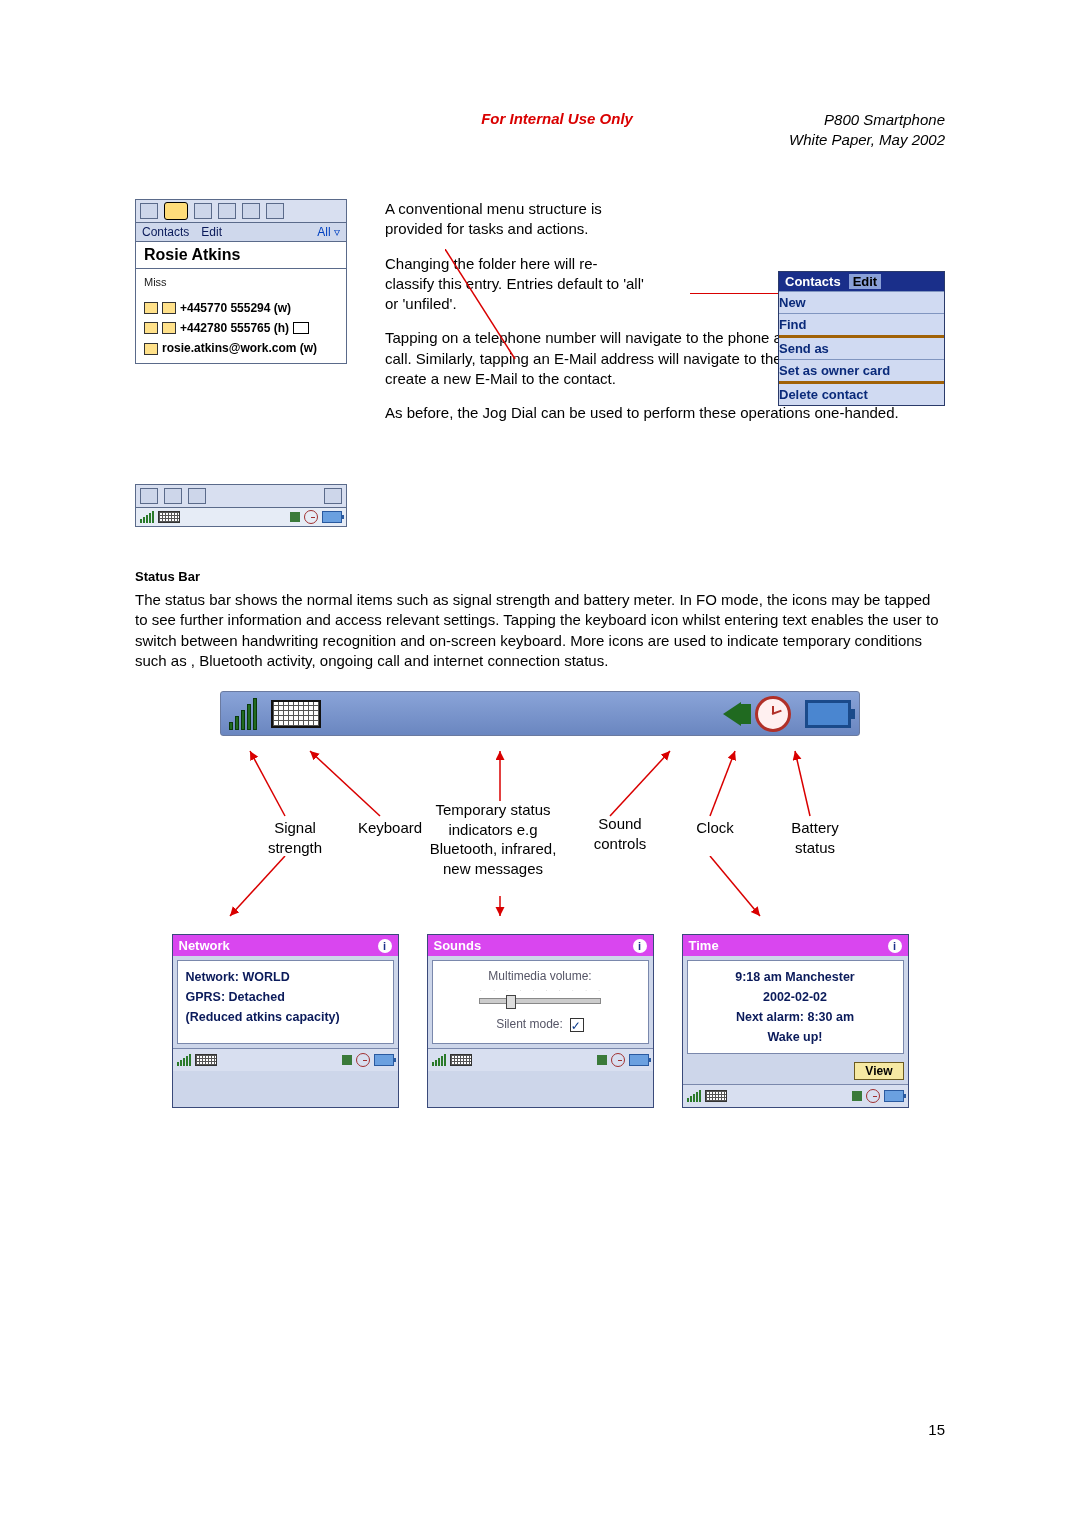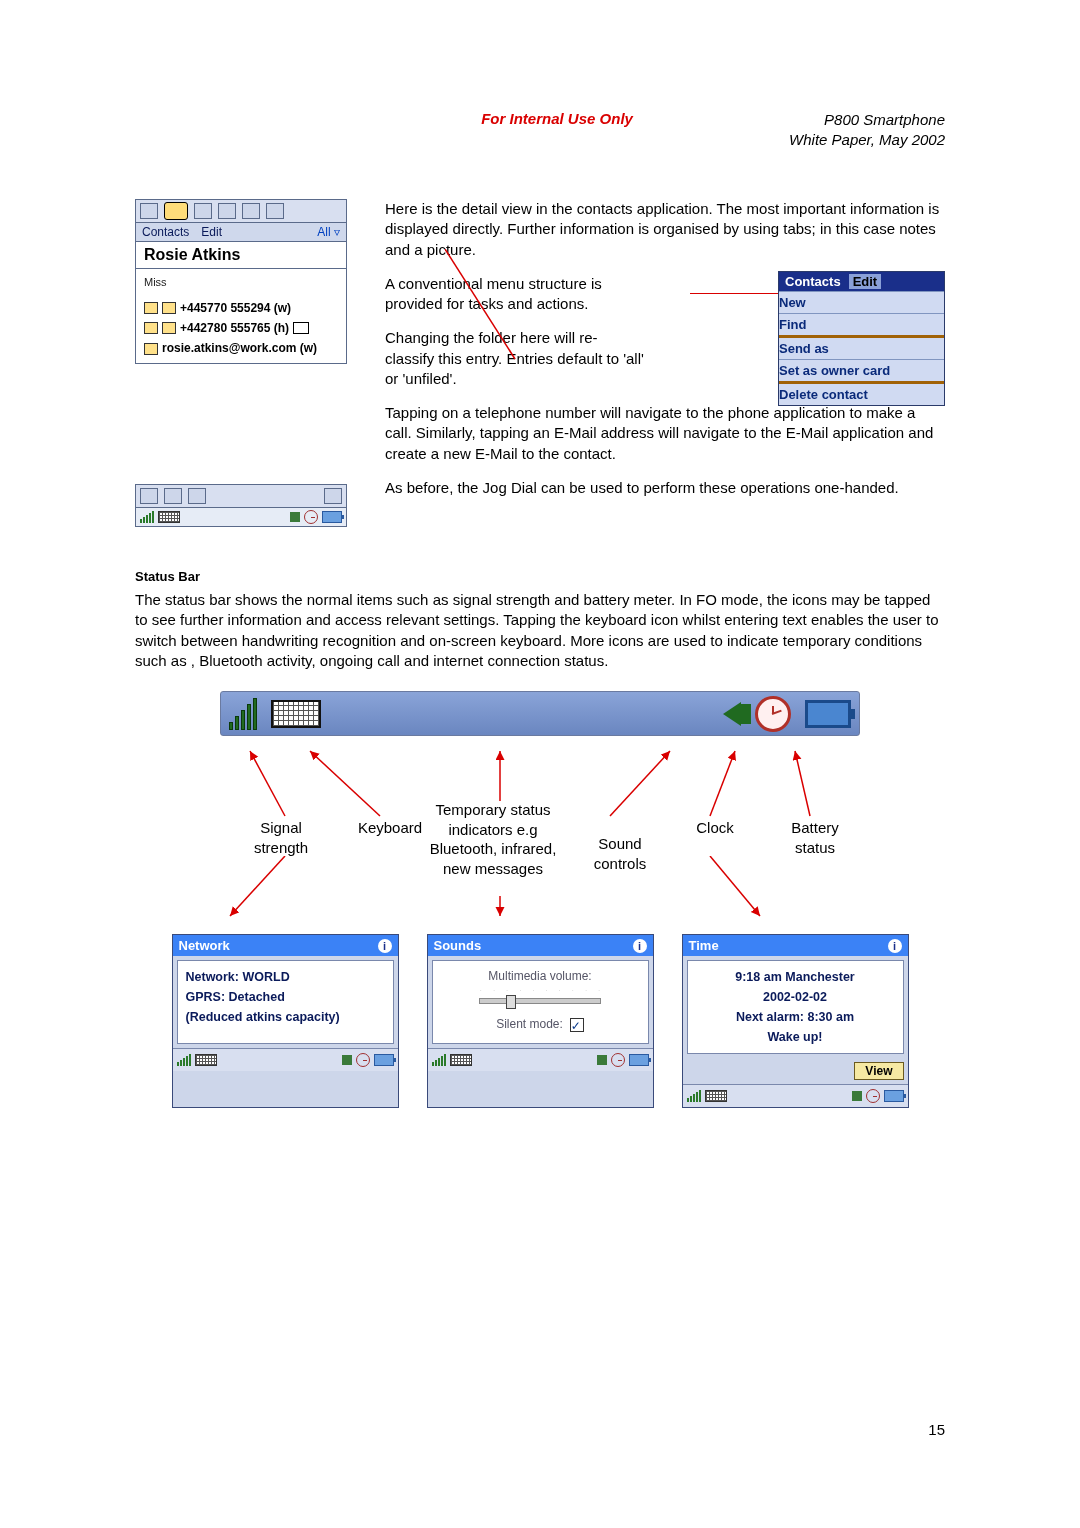--- a/index.html
+++ b/index.html
@@ -293,21 +293,21 @@
     justify-content: center;
     margin-top: 8px;
   }
   .popup {
     width: 225px;
     border: 1px solid #3a4a7a;
     background: #cdd6ea;
     font-size: 13px;
   }
   .popup-head {
-    background: #3b82f6;
+    background: #d946ef;
     color: #fff;
     font-weight: bold;
     padding: 3px 6px;
     display: flex;
     justify-content: space-between;
     align-items: center;
   }
   .info-ic {
     width: 14px; height: 14px; border-radius: 50%; background: #fff; color: #1a2f8a;
     font-weight: bold; font-size: 11px; text-align: center; line-height: 14px;
@@ -427,21 +427,20 @@
           <span class="sb-bat"></span>
         </span>
       </div>
     </div>
 
     <svg class="all-arrow-line">
       <line x1="0" y1="0" x2="70" y2="110" stroke="#d90000" stroke-width="1.5"></line>
     </svg>
 
     <div class="top-text">
-      <p>Here is the detail view in the contacts application. The most important information is displayed directly. Further information is organised by using tabs; in this case notes and a picture.</p>
       <p style="width:260px">A conventional menu structure is provided for tasks and actions.</p>
       <p style="width:260px">Changing the folder here will re-classify this entry. Entries default to 'all' or 'unfiled'.</p>
       <p>Tapping on a telephone number will navigate to the phone application to make a call. Similarly, tapping an E-Mail address will navigate to the E-Mail application and create a new E-Mail to the contact.</p>
       <p>As before, the Jog Dial can be used to perform these operations one-handed.</p>
     </div>
 
     <div class="menu-arrow-line"></div>
 
     <div class="edit-menu">
       <div class="em-head">
@@ -481,24 +480,24 @@
           <path d="M0,0 L6,3 L0,6 Z" fill="#d90000"></path>
         </marker>
       </defs>
       <line x1="105" y1="70" x2="70" y2="5" stroke="#d90000" stroke-width="1.5" marker-end="url(#ah)"></line>
       <line x1="200" y1="70" x2="130" y2="5" stroke="#d90000" stroke-width="1.5" marker-end="url(#ah)"></line>
       <line x1="320" y1="55" x2="320" y2="5" stroke="#d90000" stroke-width="1.5" marker-end="url(#ah)"></line>
       <line x1="430" y1="70" x2="490" y2="5" stroke="#d90000" stroke-width="1.5" marker-end="url(#ah)"></line>
       <line x1="530" y1="70" x2="555" y2="5" stroke="#d90000" stroke-width="1.5" marker-end="url(#ah)"></line>
       <line x1="630" y1="70" x2="615" y2="5" stroke="#d90000" stroke-width="1.5" marker-end="url(#ah)"></line>
     </svg>
-    <div class="label-col" style="left:56px; top:72px; width:90px">Signal strength</div>
+    <div class="label-col" style="left:70px; top:72px; width:90px">Signal strength</div>
     <div class="label-col" style="left:170px; top:72px; width:80px">Keyboard</div>
     <div class="label-col" style="left:238px; top:54px; width:150px">Temporary status indicators e.g Bluetooth, infrared, new messages</div>
-    <div class="label-col" style="left:400px; top:88px; width:80px">Sound controls</div>
+    <div class="label-col" style="left:400px; top:68px; width:80px">Sound controls</div>
     <div class="label-col" style="left:505px; top:72px; width:60px">Clock</div>
     <div class="label-col" style="left:595px; top:72px; width:80px">Battery status</div>
 
     <svg style="position:absolute;top:110px;left:0;width:720px;height:70px">
       <defs>
         <marker id="ah2" markerWidth="8" markerHeight="8" refX="6" refY="3" orient="auto">
           <path d="M0,0 L6,3 L0,6 Z" fill="#d90000"></path>
         </marker>
       </defs>
       <line x1="105" y1="0" x2="50" y2="60" stroke="#d90000" stroke-width="1.5" marker-end="url(#ah2)"></line>

